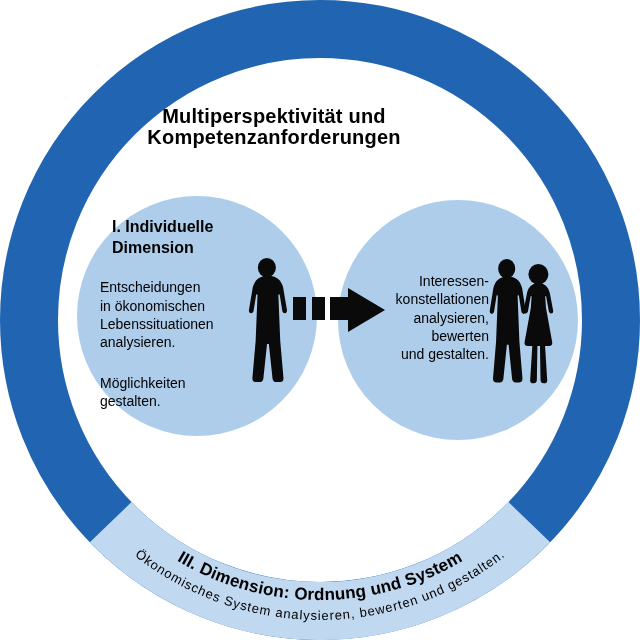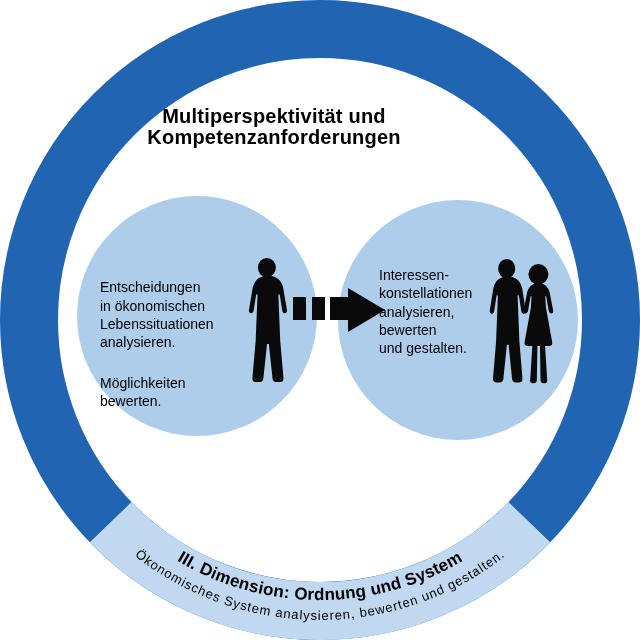--- a/index.html
+++ b/index.html
@@ -12,21 +12,21 @@
   .main-title {
     left:0; top:106px; width:548px; text-align:center;
     font-size:20px; font-weight:bold; line-height:21px; letter-spacing:.2px;
   }
   .circle-title { font-size:16px; font-weight:bold; }
   .left-title  { left:112px; top:216px; line-height:21px; }
   .right-title { left:386px; top:206px; line-height:22px; }
   .circle-body { font-size:14px; line-height:18.3px; }
   .left-body  { left:100px; top:260px; width:150px; }
   .left-body p { margin:0 0 4px 0; white-space:pre-line; }
-  .right-body { left:379px; top:266px; width:110px; }
+  .right-body { left:379px; top:272px; width:110px;text-align:right; }
   .band-title-text { font-size:17px; font-weight:bold; letter-spacing:.2px; }
   .band-sub-text   { font-size:13px; letter-spacing:.9px; }
 </style>
 </head>
 <body>
 
 <div class="stage">
 
   <svg width="640" height="640" viewBox="0 0 640 640">
 
@@ -88,28 +88,30 @@
       <textPath href="#bandTitlePath" startOffset="50%" text-anchor="middle">III. Dimension: Ordnung und System</textPath>
     </text>
     <text class="band-sub-text" fill="#000000">
       <textPath href="#bandSubPath" startOffset="50%" text-anchor="middle">Ökonomisches System analysieren, bewerten und gestalten.</textPath>
     </text>
   </svg>
 
   <div class="txt main-title">Multiperspektivität und
 Kompetenzanforderungen</div>
 
+  <div class="txt circle-title left-title">I. Individuelle
+Dimension</div>
 
   <div class="txt circle-body left-body">
     <p>Entscheidungen
 in ökonomischen
 Lebenssituationen
 analysieren.</p>
     <p>Möglichkeiten
-bewerten.</p>
+gestalten.</p>
   </div>
 
 
   <div class="txt circle-body right-body">Interessen-
 konstellationen
 analysieren,
 bewerten
 und gestalten.</div>
 
 </div>

